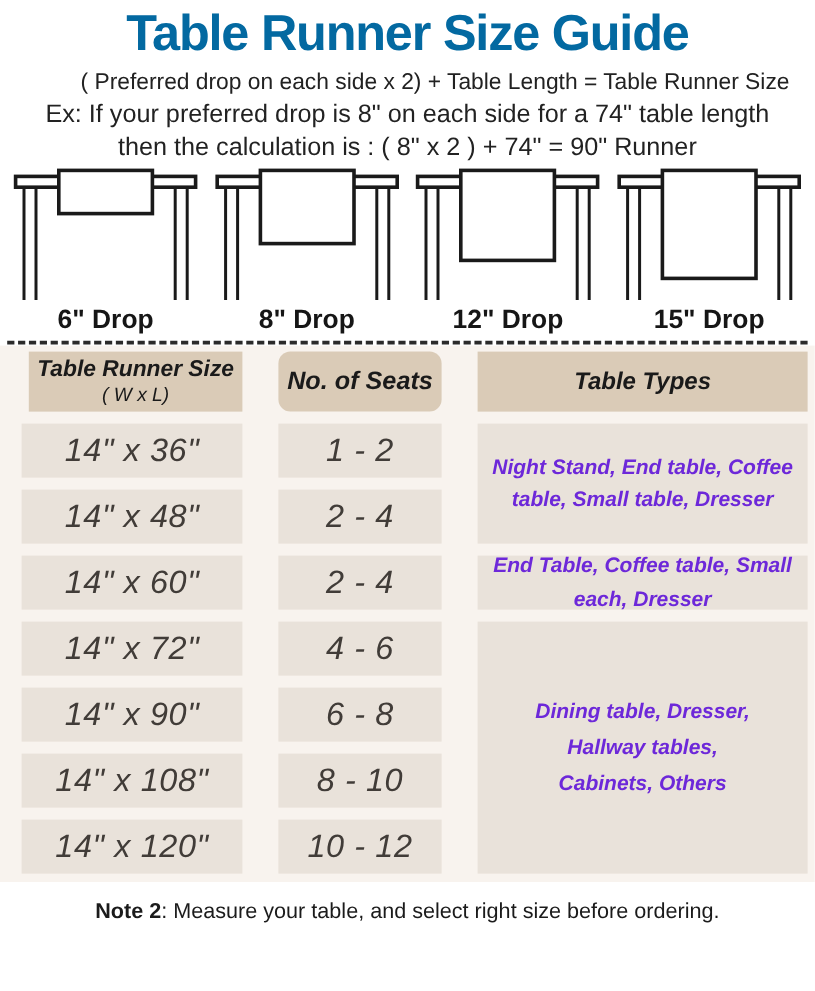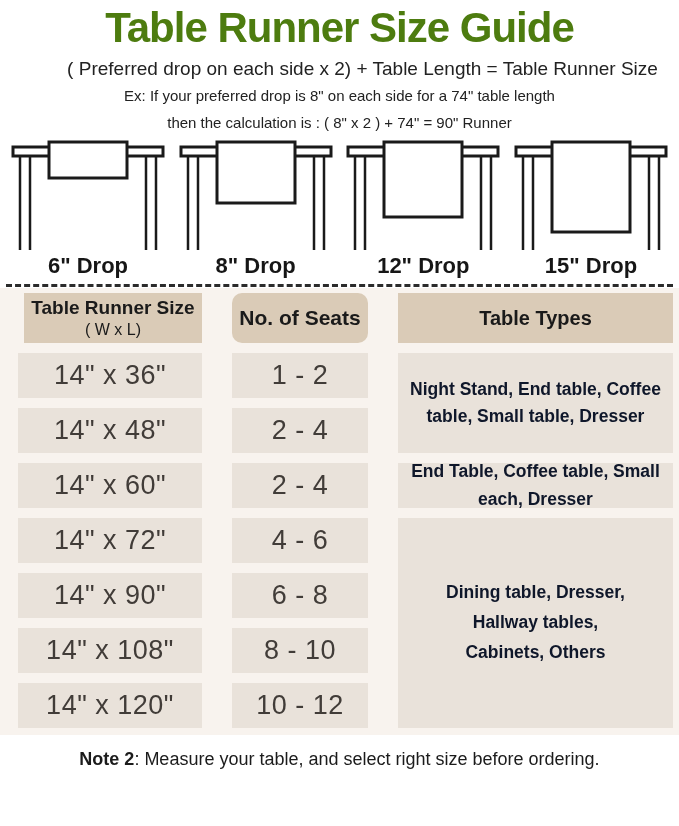--- a/index.html
+++ b/index.html
@@ -9,55 +9,56 @@
     --ink:#1d1d1d;
   }
   html,body{margin:0;padding:0;background:#ffffff;}
   body{
     width:679px;height:826px;overflow:hidden;
     font-family:"Liberation Sans", sans-serif;color:var(--ink);
   }
   .page{width:679px;height:826px;}
   h1.title{
     margin:4px 0 7px;text-align:center;
-    font-size:42px;font-weight:700;letter-spacing:-1px;color:#4d7c0f;
+    font-size:42px;font-weight:700;letter-spacing:-1px;color:#0369a1;
   }
   .sub{
     margin:0 0 8px;text-align:center;white-space:nowrap;
-    font-size:15px;line-height:19px;color:#222;
+    font-size:21px;line-height:19px;color:#222;
   }
   .sub.formula{font-size:19px;padding-left:46px;}
   .diagrams{display:flex;justify-content:space-between;padding:0 8px;margin-top:5px;height:112px;}
   .diagram{width:160px;height:112px;display:block;}
   .labels{display:flex;justify-content:space-between;padding:0 8px;}
   .drop-label{width:160px;text-align:center;font-weight:700;font-size:22px;padding-top:1px;color:#161616;}
   .dash{border-top:3px dashed #2b2b2b;margin:5px 6px 0 6px;height:0;}
 
   .size-table{
     margin-top:1px;width:679px;box-sizing:border-box;
     background:var(--section-bg);
     display:grid;
     grid-template-columns:184px 136px 275px;
     grid-template-rows:50px repeat(7,45px);
     gap:10px 30px;
     padding:5px 6px 7px 18px;
+    font-style:italic;
   }
   .cell{
     background:var(--data-cell);
     display:flex;align-items:center;justify-content:center;
   }
   .hdr{background:var(--header-cell);font-weight:700;color:#1a1a1a;}
   .hdr1{flex-direction:column;margin-left:6px;line-height:1.2;font-size:19px;}
   .hdr1-sub{font-size:16px;font-weight:400;}
   .hdr2{font-size:21px;border-radius:10px;}
   .hdr3{font-size:20px;}
   .size-cell,.seats-cell{font-size:27px;color:#413c38;letter-spacing:0.5px;}
   .types-cell{
     font-weight:700;font-size:17.5px;line-height:1.55;text-align:center;
-    padding:0 12px;color:#0f172a;
+    padding:0 12px;color:#6d28d9;
   }
   .types-cell.big{padding:0 45px;line-height:1.7;}
   .gc1{grid-column:1;} .gc2{grid-column:2;} .gc3{grid-column:3;}
   .gr1{grid-row:1;} .gr2{grid-row:2;} .gr3{grid-row:3;} .gr4{grid-row:4;}
   .gr5{grid-row:5;} .gr6{grid-row:6;} .gr7{grid-row:7;} .gr8{grid-row:8;}
   .rspan2{grid-row:2/4;} .rspan1{grid-row:4/5;} .rspan4{grid-row:5/9;}
 
   .notes{padding-top:11px;text-align:center;font-size:18px;line-height:26px;color:#1b1b1b;}
   .notes p{margin:0 auto;max-width:672px;}
   .notes b{font-weight:700;}

